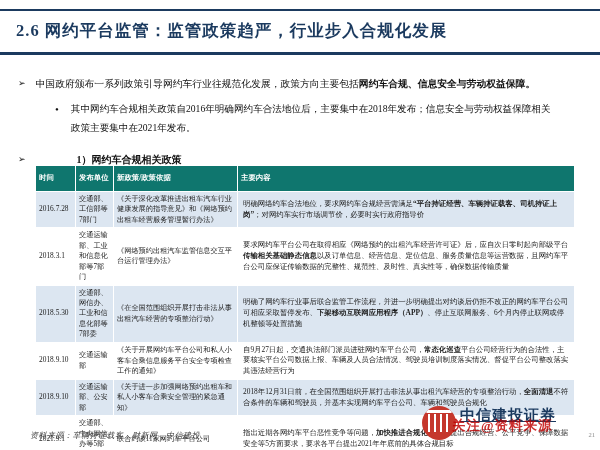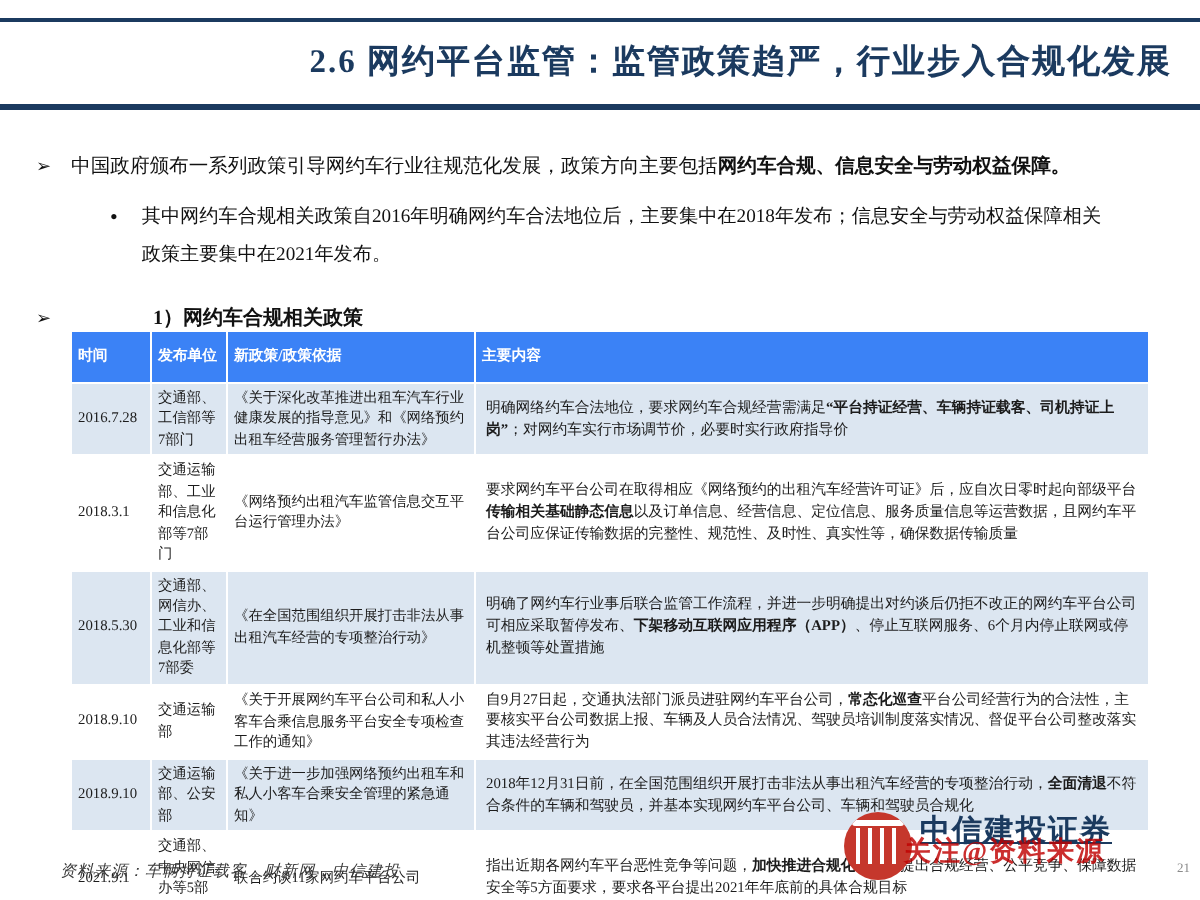--- a/index.html
+++ b/index.html
@@ -7,21 +7,21 @@
   body {
     font-family:"Liberation Serif","DejaVu Serif",serif;
     background:#ffffff; color:#222; overflow:hidden; position:relative;
   }
   .slide { position:absolute; inset:0; background:#fff; }
 
   
   .topline { position:absolute; top:9px; left:0; width:600px; height:2px; background:#1b3a5f; }
   .page-title {
     position:absolute; top:20px; left:16px; width:570px;
-    font-size:16.5px; font-weight:bold; color:#1b3a5f; letter-spacing:1px;text-align:right;
+    font-size:16.5px; font-weight:bold; color:#1b3a5f; letter-spacing:1px;
   }
   .title-rule { position:absolute; top:52px; left:0; width:600px; height:3px; background:#1b3a5f; }
 
   
   .bullets { position:absolute; top:76px; left:0; width:600px; }
   .bullet { display:flex; align-items:flex-start; }
   .bullet .marker { flex:0 0 auto; color:#111; }
   .bullet.l1 { padding-left:18px; padding-right:20px; margin-bottom:7px; }
   .bullet.l1 .marker { font-size:9px; margin-right:10px; line-height:1.6; }
   .bullet.l1 .txt { font-size:9.8px; line-height:1.6; color:#111; }
@@ -38,21 +38,21 @@
     font-size:7.2px; line-height:1.45; color:#1c1c1c;
   }
   .policy-table col.c-date { width:40px; }
   .policy-table col.c-unit { width:38px; }
   .policy-table col.c-policy { width:124px; }
   .policy-table th, .policy-table td {
     border:1px solid #ffffff; padding:2px 3px; vertical-align:middle;
     text-align:left; word-break:break-all;
   }
   .policy-table thead th {
-    background:#3b82f6; color:#ffffff; font-weight:bold; font-size:7.4px;
+    background:#0f766e; color:#ffffff; font-weight:bold; font-size:7.4px;
     height:26px;
   }
   .policy-table tbody tr.alt { background:#dce6f1; }
   .policy-table tbody tr.plain { background:#ffffff; }
   .policy-table td.date { font-size:7.4px; }
   .policy-table td.content { font-size:7.4px; padding-left:5px;margin-left:47px; }
 
   
   .source-note {
     position:absolute; left:30px; bottom:9px;

